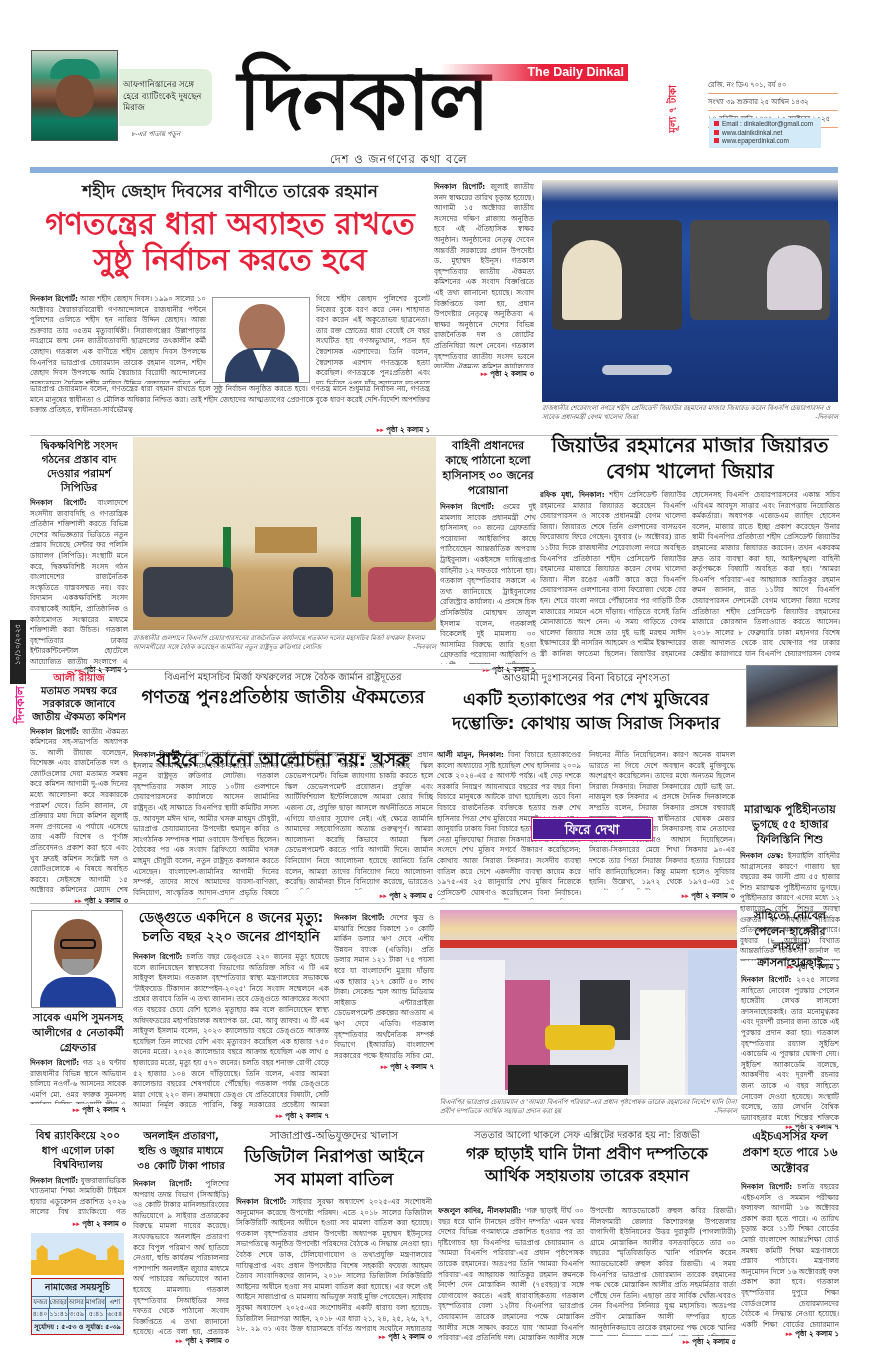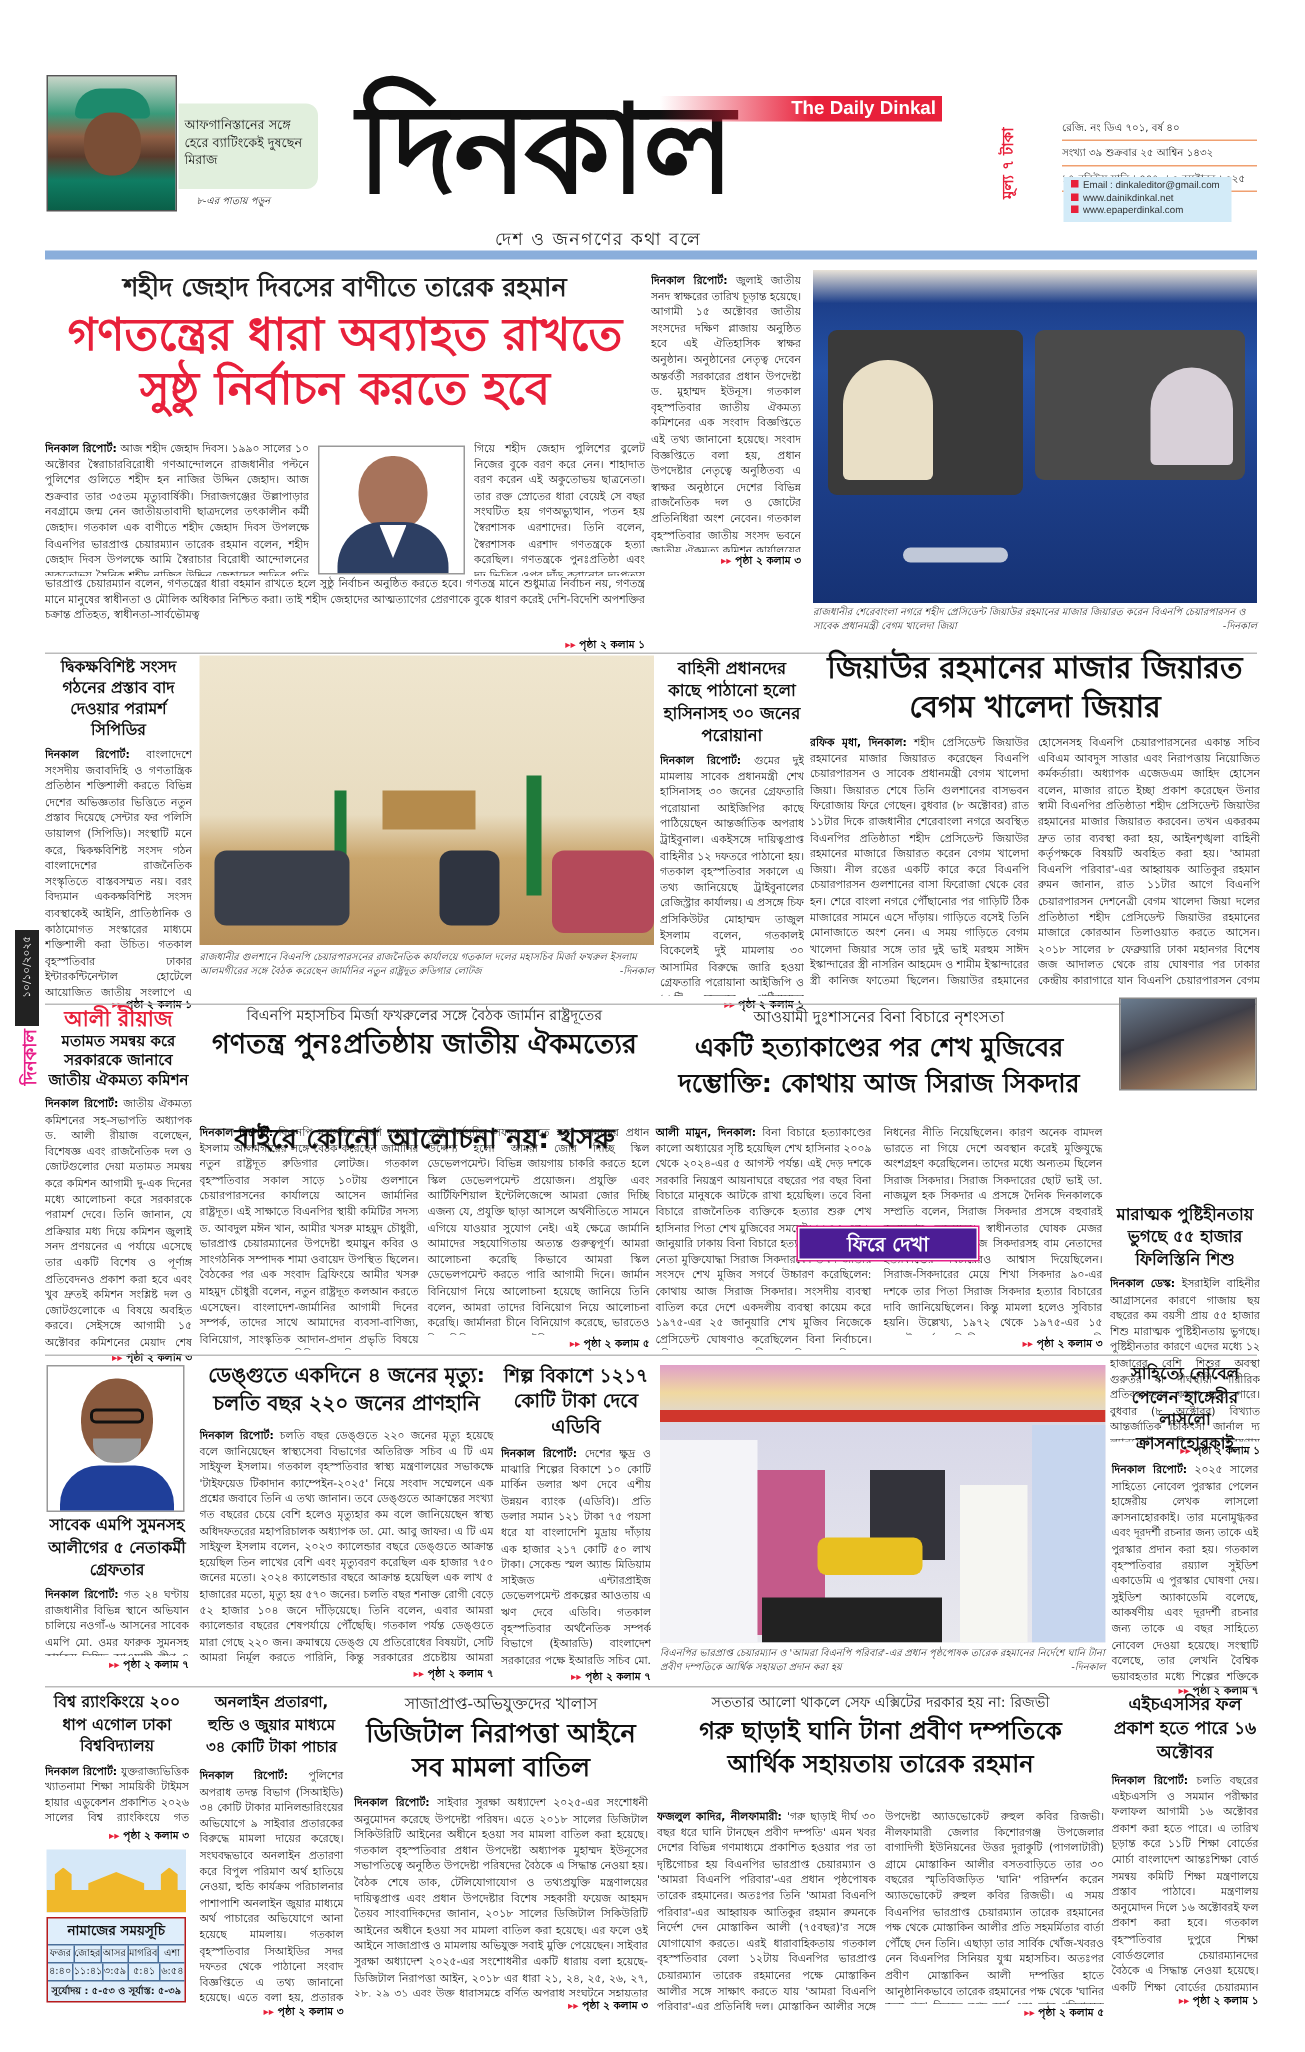--- a/index.html
+++ b/index.html
@@ -111,21 +111,21 @@
 <div class="abs" style="left:540px;top:432px;width:300px;height:236px;">
   <div class="hl" style="font-size:20px;line-height:26px;">জিয়াউর রহমানের মাজার জিয়ারত</div>
   <div class="hl" style="font-size:20px;line-height:26px;">বেগম খালেদা জিয়ার</div>
   <div class="abs txt" style="left:0;top:58px;width:146px;height:170px;"><b>রফিক মৃধা, দিনকাল:</b> <span>শহীদ প্রেসিডেন্ট জিয়াউর রহমানের মাজার জিয়ারত করেছেন বিএনপি চেয়ারপারসন ও সাবেক প্রধানমন্ত্রী বেগম খালেদা জিয়া। জিয়ারত শেষে তিনি গুলশানের বাসভবন ফিরোজায় ফিরে গেছেন। বুধবার (৮ অক্টোবর) রাত ১১টার দিকে রাজধানীর শেরেবাংলা নগরে অবস্থিত বিএনপির প্রতিষ্ঠাতা শহীদ প্রেসিডেন্ট জিয়াউর রহমানের মাজারে জিয়ারত করেন বেগম খালেদা জিয়া। নীল রঙের একটি কারে করে বিএনপি চেয়ারপারসন গুলশানের বাসা ফিরোজা থেকে বের হন। শেরে বাংলা নগরে পৌঁছানোর পর গাড়িটি ঠিক মাজারের সামনে এসে দাঁড়ায়। গাড়িতে বসেই তিনি মোনাজাতে অংশ নেন। এ সময় গাড়িতে বেগম খালেদা জিয়ার সঙ্গে তার দুই ভাই মরহুম সাঈদ ইস্কান্দারের স্ত্রী নাসরিন আহমেদ ও শামীম ইস্কান্দারের স্ত্রী কানিজ ফাতেমা ছিলেন। জিয়াউর রহমানের মাজারের সামনে সারিবদ্ধভাবে দাঁড়িয়ে মোনাজাতে অংশ নেন বিএনপি মহাসচিব মির্জা ফখরুল ইসলাম আলমগীর ও স্থায়ী কমিটির সদস্য অধ্যাপক ডা. এজেডএম জাহিদ</span></div>
   <div class="abs txt" style="left:152px;top:58px;width:148px;height:170px;">হোসেনসহ বিএনপি চেয়ারপারসনের একান্ত সচিব এবিএম আবদুস সাত্তার এবং নিরাপত্তায় নিয়োজিত কর্মকর্তারা। অধ্যাপক এজেডএম জাহিদ হোসেন বলেন, মাজার রাতে ইচ্ছা প্রকাশ করেছেন উনার স্বামী বিএনপির প্রতিষ্ঠাতা শহীদ প্রেসিডেন্ট জিয়াউর রহমানের মাজার জিয়ারত করবেন। তখন একরকম দ্রুত তার ব্যবস্থা করা হয়, আইনশৃঙ্খলা বাহিনী কর্তৃপক্ষকে বিষয়টি অবহিত করা হয়। 'আমরা বিএনপি পরিবার'-এর আহ্বায়ক আতিকুর রহমান রুমন জানান, রাত ১১টার আগে বিএনপি চেয়ারপারসন দেশনেত্রী বেগম খালেদা জিয়া দলের প্রতিষ্ঠাতা শহীদ প্রেসিডেন্ট জিয়াউর রহমানের মাজারে কোরআন তিলাওয়াত করতে আসেন। ২০১৮ সালের ৮ ফেব্রুয়ারি ঢাকা মহানগর বিশেষ জজ আদালত থেকে রায় ঘোষণার পর ঢাকার কেন্দ্রীয় কারাগারে যান বিএনপি চেয়ারপারসন বেগম খালেদা জিয়া। এর কিছুদিন আগে সর্বশেষ বিএনপি চেয়ারপারসন নেতা-কর্মীদের নিয়ে জিয়াউর রহমানের মাজারে পুষ্পস্তবক অর্পণ করেন।</div>
 </div>
 
 <div class="abs" style="left:30px;top:669px;width:808px;height:1px;background:#bbb;"></div>
 
 <div class="abs" style="left:30px;top:672px;width:98px;height:230px;">
-  <div class="hl" style="font-size:14px;color:#e8203a;">আলী রীয়াজ</div>
+  <div class="hl" style="font-size:10px;color:#e8203a;">আলী রীয়াজ</div>
   <div class="hl" style="font-size:10px;line-height:13px;">মতামত সমন্বয় করে সরকারকে জানাবে জাতীয় ঐকমত্য কমিশন</div>
   <div class="txt" style="margin-top:4px;height:168px;"><b>দিনকাল রিপোর্ট:</b> <span>জাতীয় ঐকমত্য কমিশনের সহ-সভাপতি অধ্যাপক ড. আলী রীয়াজ বলেছেন, বিশেষজ্ঞ এবং রাজনৈতিক দল ও জোটগুলোর দেয়া মতামত সমন্বয় করে কমিশন আগামী দু-এক দিনের মধ্যে আলোচনা করে সরকারকে পরামর্শ দেবে। তিনি জানান, যে প্রক্রিয়ার মধ্য দিয়ে কমিশন জুলাই সনদ প্রণয়নের এ পর্যায়ে এসেছে তার একটি বিশেষ ও পূর্ণাঙ্গ প্রতিবেদনও প্রকাশ করা হবে এবং খুব দ্রুতই কমিশন সংশ্লিষ্ট দল ও জোটগুলোকে এ বিষয়ে অবহিত করবে। সেইসঙ্গে আগামী ১৫ অক্টোবর কমিশনের মেয়াদ শেষ হওয়ার আগেই জুলাই সনদ স্বাক্ষর অনুষ্ঠানের আয়োজন করা</span></div>
   <div class="cont"><span class="arr">▸▸</span> <span>পৃষ্ঠা ২ কলাম ৩</span></div>
 </div>
 
 <div class="abs" style="left:133px;top:670px;width:300px;height:232px;">
   <div class="kicker" style="font-size:9.5px;">বিএনপি মহাসচিব মির্জা ফখরুলের সঙ্গে বৈঠক জার্মান রাষ্ট্রদূতের</div>
   <div class="hl" style="font-size:18px;line-height:24px;">গণতন্ত্র পুনঃপ্রতিষ্ঠায় জাতীয় ঐকমত্যের</div>
   <div class="hl" style="font-size:18px;line-height:24px;margin-top:39px;">বাইরে কোনো আলোচনা নয়: খসরু</div>
   <div class="abs txt" style="left:0;top:80px;width:146px;height:150px;"><b>দিনকাল রিপোর্ট:</b> <span>বিএনপি মহাসচিব মির্জা ফখরুল ইসলাম আলমগীরের সঙ্গে বৈঠক করেছেন জার্মানির নতুন রাষ্ট্রদূত রুডিগার লোটজ। গতকাল বৃহস্পতিবার সকাল সাড়ে ১০টায় গুলশানে চেয়ারপারসনের কার্যালয়ে আসেন জার্মানির রাষ্ট্রদূত। এই সাক্ষাতে বিএনপির স্থায়ী কমিটির সদস্য ড. আবদুল মঈন খান, আমীর খসরু মাহমুদ চৌধুরী, ভারপ্রাপ্ত চেয়ারম্যানের উপদেষ্টা হুমায়ুন কবির ও সাংগঠনিক সম্পাদক শামা ওবায়েদ উপস্থিত ছিলেন। বৈঠকের পর এক সংবাদ ব্রিফিংয়ে আমীর খসরু মাহমুদ চৌধুরী বলেন, নতুন রাষ্ট্রদূত কলআন করতে এসেছেন। বাংলাদেশ-জার্মানির আগামী দিনের সম্পর্ক, তাদের সাথে আমাদের ব্যবসা-বাণিজ্য, বিনিয়োগ, সাংস্কৃতিক আদান-প্রদান প্রভৃতি বিষয়ে আলোচনা হয়েছে। বিনিয়োগ নিয়ে আলোচনা আছে। আপনারা জানেন যে, বিএনপি আগামীতে ক্ষমতায় গেলে বড় কর্মসূচি হচ্ছে এক কোটি লোকের চাকরির সংস্থান ১৮ মাসের মধ্যে।</span></div>
@@ -166,21 +166,20 @@
   <div class="cont"><span class="arr">▸▸</span> <span>পৃষ্ঠা ২ কলাম ৭</span></div>
 </div>
 
 <div class="abs" style="left:133px;top:908px;width:196px;height:215px;">
   <div class="hl" style="font-size:13.5px;line-height:19px;">ডেঙ্গুতে একদিনে ৪ জনের মৃত্যু: চলতি বছর ২২০ জনের প্রাণহানি</div>
   <div class="txt" style="margin-top:6px;height:158px;"><b>দিনকাল রিপোর্ট:</b> <span>চলতি বছর ডেঙ্গুতে ২২০ জনের মৃত্যু হয়েছে বলে জানিয়েছেন স্বাস্থ্যসেবা বিভাগের অতিরিক্ত সচিব এ টি এম সাইফুল ইসলাম। গতকাল বৃহস্পতিবার স্বাস্থ্য মন্ত্রণালয়ের সভাকক্ষে 'টাইফয়েড টিকাদান ক্যাম্পেইন-২০২৫' নিয়ে সংবাদ সম্মেলনে এক প্রশ্নের জবাবে তিনি এ তথ্য জানান। তবে ডেঙ্গুতে আক্রান্তের সংখ্যা গত বছরের চেয়ে বেশি হলেও মৃত্যুহার কম বলে জানিয়েছেন স্বাস্থ্য অধিদফতরের মহাপরিচালক অধ্যাপক ডা. মো. আবু জাফর। এ টি এম সাইফুল ইসলাম বলেন, ২০২৩ ক্যালেন্ডার বছরে ডেঙ্গুতে আক্রান্ত হয়েছিল তিন লাখের বেশি এবং মৃত্যুবরণ করেছিল এক হাজার ৭৫০ জনের মতো। ২০২৪ ক্যালেন্ডার বছরে আক্রান্ত হয়েছিল এক লাখ ৫ হাজারের মতো, মৃত্যু হয় ৫৭০ জনের। চলতি বছর শনাক্ত রোগী বেড়ে ৫২ হাজার ১০৪ জনে দাঁড়িয়েছে। তিনি বলেন, এবার আমরা ক্যালেন্ডার বছরের শেষপর্যায়ে পৌঁছেছি। গতকাল পর্যন্ত ডেঙ্গুতে মারা গেছে ২২০ জন। ক্রমান্বয়ে ডেঙ্গু যে প্রতিরোধের বিষয়টা, সেটি আমরা নির্মূল করতে পারিনি, কিন্তু সরকারের প্রচেষ্টায় আমরা সফলতার দিকে এগোচ্ছি। সামনে একজনও মৃত্যুবরণ করবে না, আমরা সেদিকে এগোচ্ছি। তারপরও যতটা প্রতিরোধ করা সম্ভব আমরা চেষ্টা করছি। এ সময় ডেঙ্গু সংক্রমণের বিষয়ে স্বাস্থ্য অধিদফতরের মহাপরিচালক অধ্যাপক</span></div>
   <div class="cont"><span class="arr">▸▸</span> <span>পৃষ্ঠা ২ কলাম ৭</span></div>
 </div>
 
 <div class="abs" style="left:334px;top:908px;width:100px;height:215px;">
-  <div class="hl" style="font-size:12.5px;line-height:17px;">শিল্প বিকাশে ১২১৭ কোটি টাকা দেবে এডিবি</div>
   <div class="txt" style="margin-top:5px;height:148px;"><b>দিনকাল রিপোর্ট:</b> <span>দেশের ক্ষুদ্র ও মাঝারি শিল্পের বিকাশে ১০ কোটি মার্কিন ডলার ঋণ দেবে এশীয় উন্নয়ন ব্যাংক (এডিবি)। প্রতি ডলার সমান ১২১ টাকা ৭৫ পয়সা ধরে যা বাংলাদেশি মুদ্রায় দাঁড়ায় এক হাজার ২১৭ কোটি ৫০ লাখ টাকা। সেকেন্ড স্মল অ্যান্ড মিডিয়াম সাইজড এন্টারপ্রাইজ ডেভেলপমেন্ট প্রকল্পের আওতায় এ ঋণ দেবে এডিবি। গতকাল বৃহস্পতিবার অর্থনৈতিক সম্পর্ক বিভাগে (ইআরডি) বাংলাদেশ সরকারের পক্ষে ইআরডি সচিব মো. শাহরিয়ার কাদের ছিদ্দিকী ও বাংলাদেশে নিযুক্ত এডিবির কান্ট্রি ডিরেক্টর</span></div>
   <div class="cont"><span class="arr">▸▸</span> <span>পৃষ্ঠা ২ কলাম ৭</span></div>
 </div>
 
 <div class="abs photo" style="left:440px;top:910px;width:297px;height:185px;background:linear-gradient(180deg,#e0a0c8 0%,#f0d8a0 10%,#d8d8e8 22%,#e8e8ee 100%);">
   <div style="position:absolute;left:0;top:30px;width:297px;height:8px;background:#d0362c;"></div>
   <div style="position:absolute;left:0;top:50px;width:65px;height:135px;background:#f4f4f8;"></div>
   <div style="position:absolute;left:65px;top:70px;width:45px;height:110px;background:#c45a8a;"></div>
   <div style="position:absolute;left:140px;top:70px;width:50px;height:60px;background:#33333a;"></div>
   <div style="position:absolute;left:200px;top:80px;width:45px;height:105px;background:#f6f6f2;"></div>

